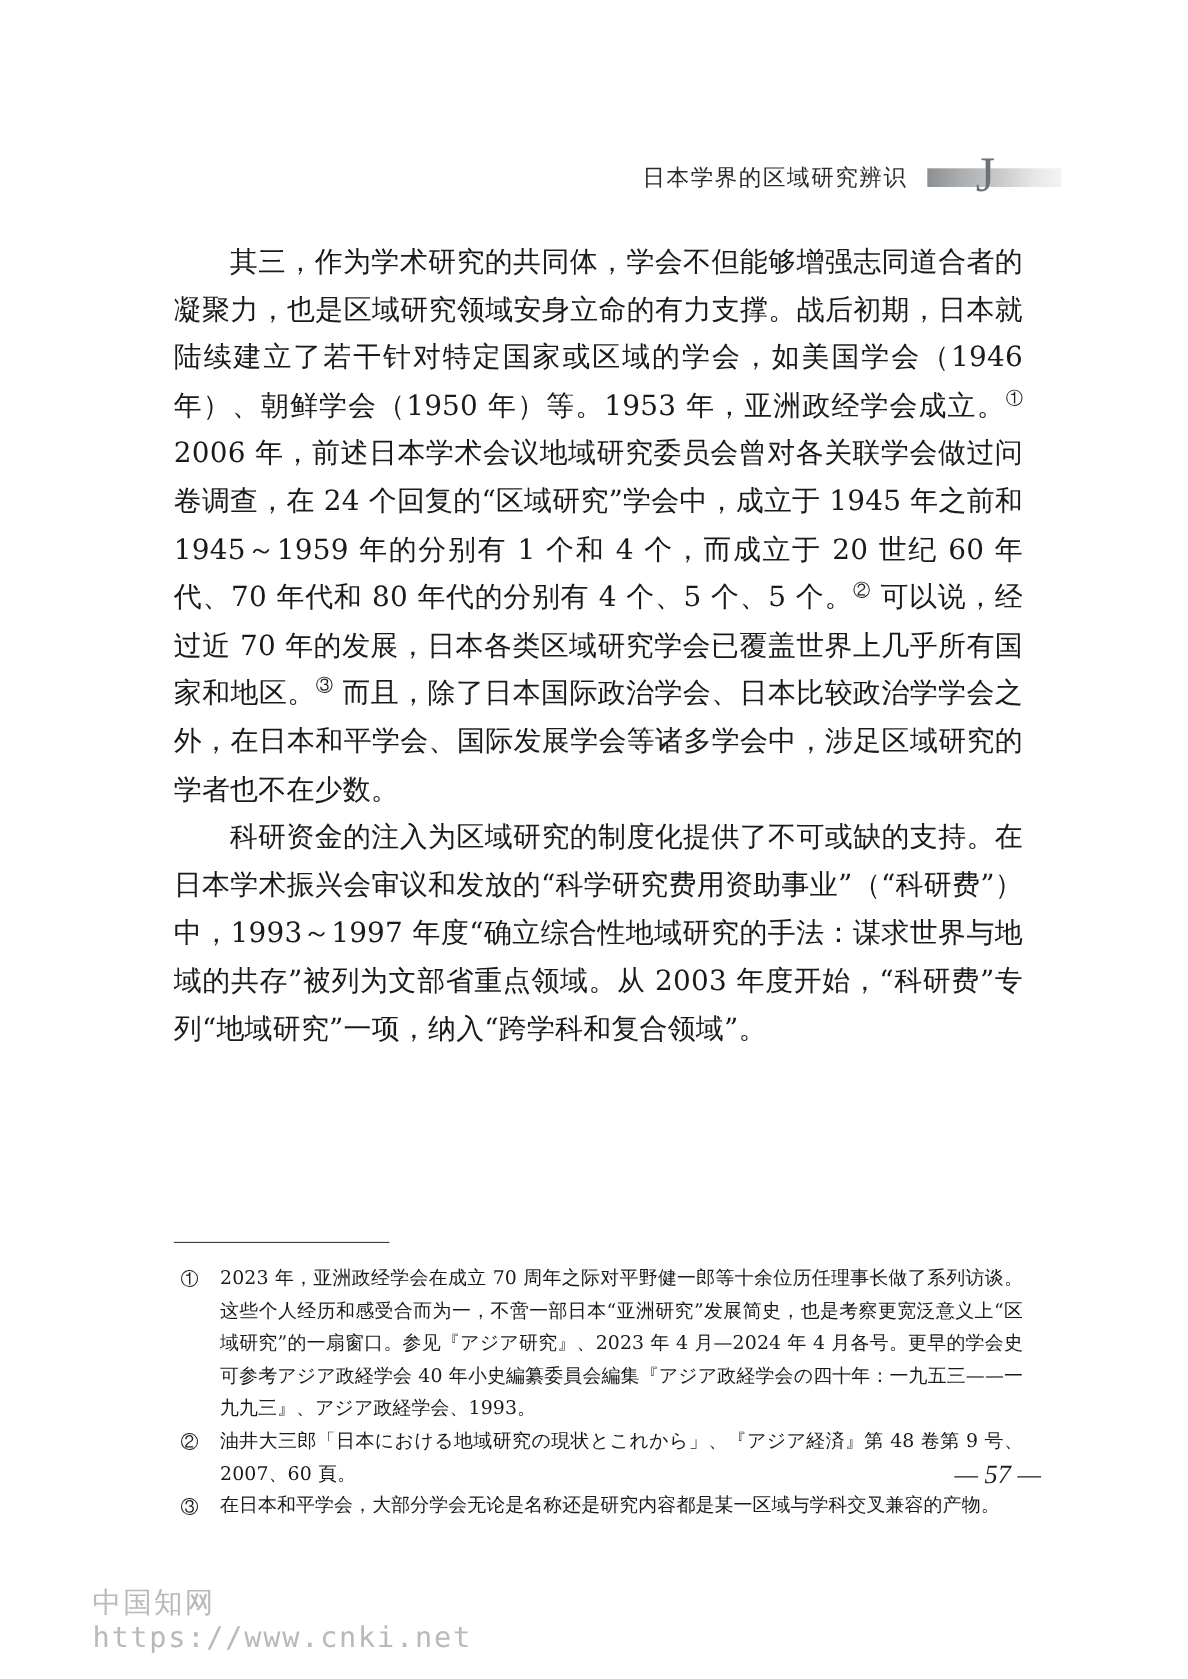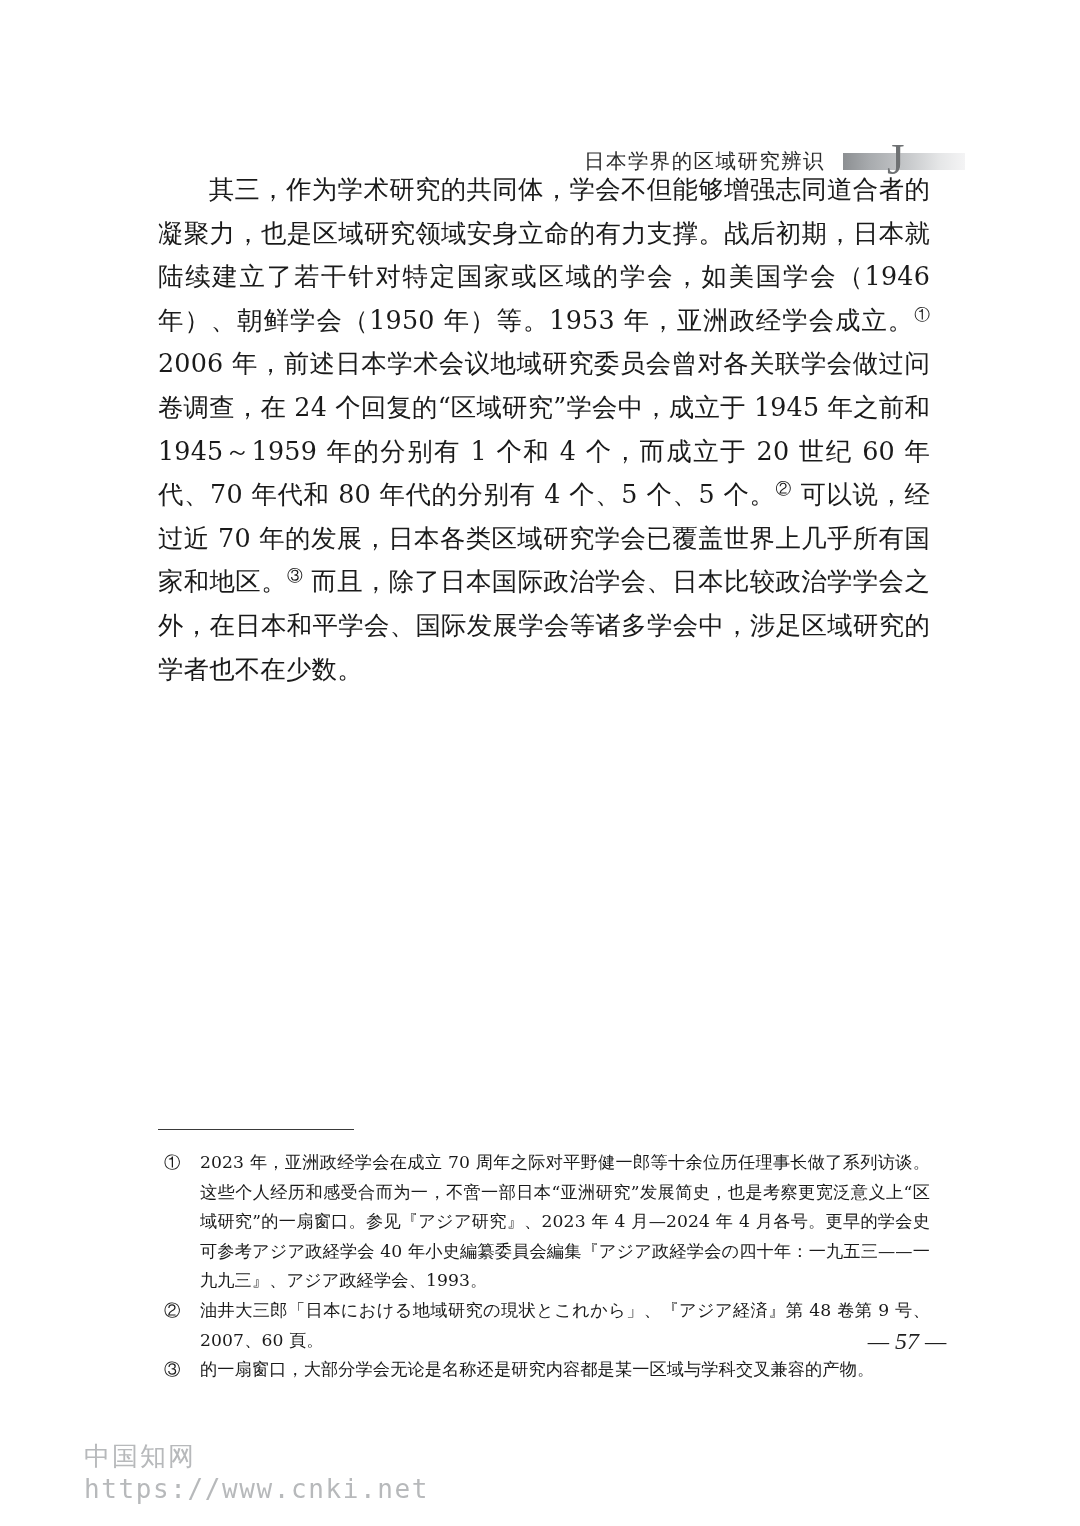--- a/index.html
+++ b/index.html
@@ -73,21 +73,21 @@
     font-size: 25.4px;
     line-height: 43.6px;
     text-align: justify;
     text-align-last: left;
     text-justify: inter-ideograph;
     margin: 0;
     letter-spacing: 0.2px;
     font-family: "DejaVu Serif", "Liberation Serif", serif;
   }
   .para + .para { margin-top: 0; }
-  .indent { text-indent: 2em; }
+  .indent { text-indent: 2em; margin-top: 48px; }
   sup.fn {
     font-size: 0.62em;
     vertical-align: super;
     line-height: 0;
     letter-spacing: 0;
   }
 
   
   .footnote-rule {
     position: absolute;
@@ -174,41 +174,42 @@
   <span class="header-mark">
     <span class="header-band"></span>
     <span class="header-j">J</span>
   </span>
 </div>
 
 <div class="content">
 
   <p class="para indent"><span>其三，作为学术研究的共同体，学会不但能够增强志同道合者的凝聚力，也是区域研究领域安身立命的有力支撑。战后初期，日本就陆续建立了若干针对特定国家或区域的学会，如美国学会（1946 年）、朝鲜学会（1950 年）等。1953 年，亚洲政经学会成立。</span><sup class="fn">①</sup> <span>2006 年，前述日本学术会议地域研究委员会曾对各关联学会做过问卷调查，在 24 个回复的“区域研究”学会中，成立于 1945 年之前和 1945～1959 年的分别有 1 个和 4 个，而成立于 20 世纪 60 年代、70 年代和 80 年代的分别有 4 个、5 个、5 个。</span><sup class="fn">②</sup> <span>可以说，经过近 70 年的发展，日本各类区域研究学会已覆盖世界上几乎所有国家和地区。</span><sup class="fn">③</sup> <span>而且，除了日本国际政治学会、日本比较政治学学会之外，在日本和平学会、国际发展学会等诸多学会中，涉足区域研究的学者也不在少数。</span></p>
 
+  <p class="para indent">科研资金的注入为区域研究的制度化提供了不可或缺的支持。在日本学术振兴会审议和发放的“科学研究费用资助事业”（“科研费”）中，1993～1997 年度“确立综合性地域研究的手法：谋求世界与地域的共存”被列为文部省重点领域。从 2003 年度开始，“科研费”专列“地域研究”一项，纳入“跨学科和复合领域”。</p>
 
 
 </div>
 
 <div class="footnote-rule"></div>
 
 <div class="footnotes">
 
   <div class="footnote">
     <span class="fn-marker">①</span>
     <span class="fn-text">2023 年，亚洲政经学会在成立 70 周年之际对平野健一郎等十余位历任理事长做了系列访谈。这些个人经历和感受合而为一，不啻一部日本“亚洲研究”发展简史，也是考察更宽泛意义上“区域研究”的一扇窗口。参见『アジア研究』、2023 年 4 月—2024 年 4 月各号。更早的学会史可参考アジア政経学会 40 年小史編纂委員会編集『アジア政経学会の四十年：一九五三——一九九三』、アジア政経学会、1993。</span>
   </div>
 
   <div class="footnote">
     <span class="fn-marker">②</span>
     <span class="fn-text">油井大三郎「日本における地域研究の現状とこれから」、『アジア経済』第 48 卷第 9 号、2007、60 頁。</span>
   </div>
 
   <div class="footnote">
     <span class="fn-marker">③</span>
-    <span class="fn-text">的一扇窗口，大部分学会无论是名称还是研究内容都是某一区域与学科交叉兼容的产物。</span>
+    <span class="fn-text">在日本和平学会，大部分学会无论是名称还是研究内容都是某一区域与学科交叉兼容的产物。</span>
   </div>
 
 </div>
 
 <div class="page-number">
   <span class="pn-inner">— 57 —</span>
 </div>
 
 <div class="watermark">
   <span class="wm-name">中国知网</span>

